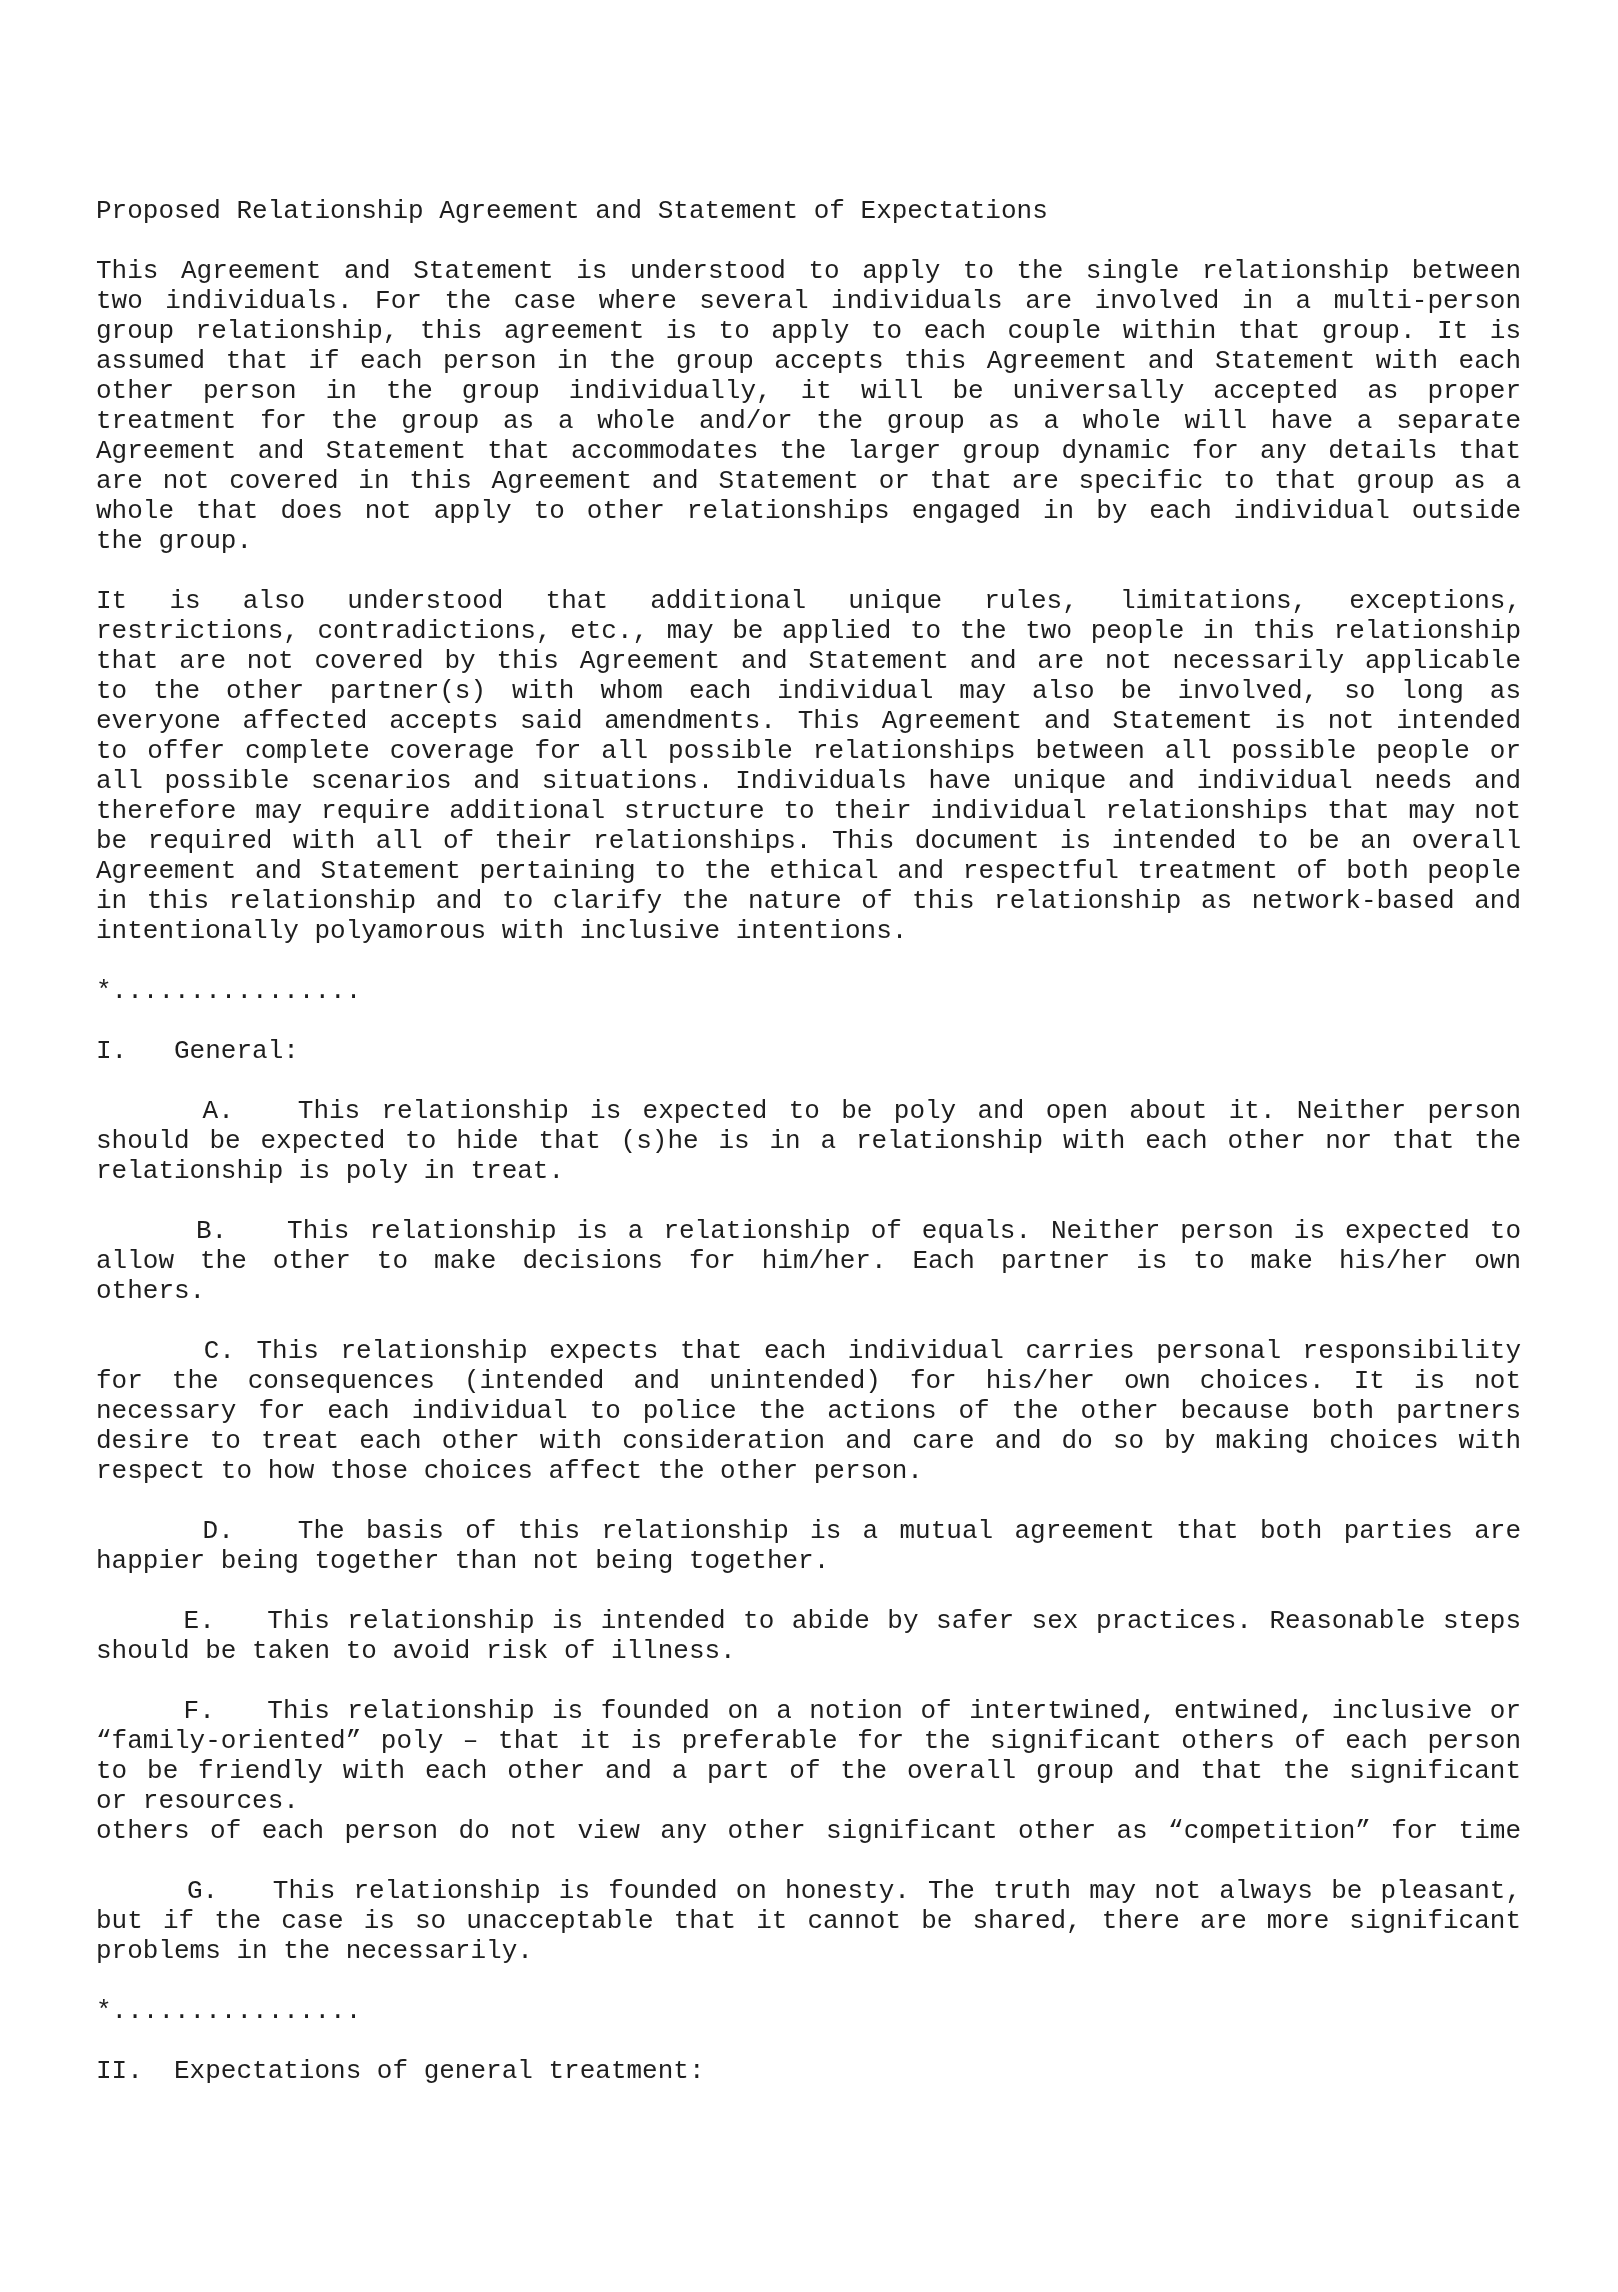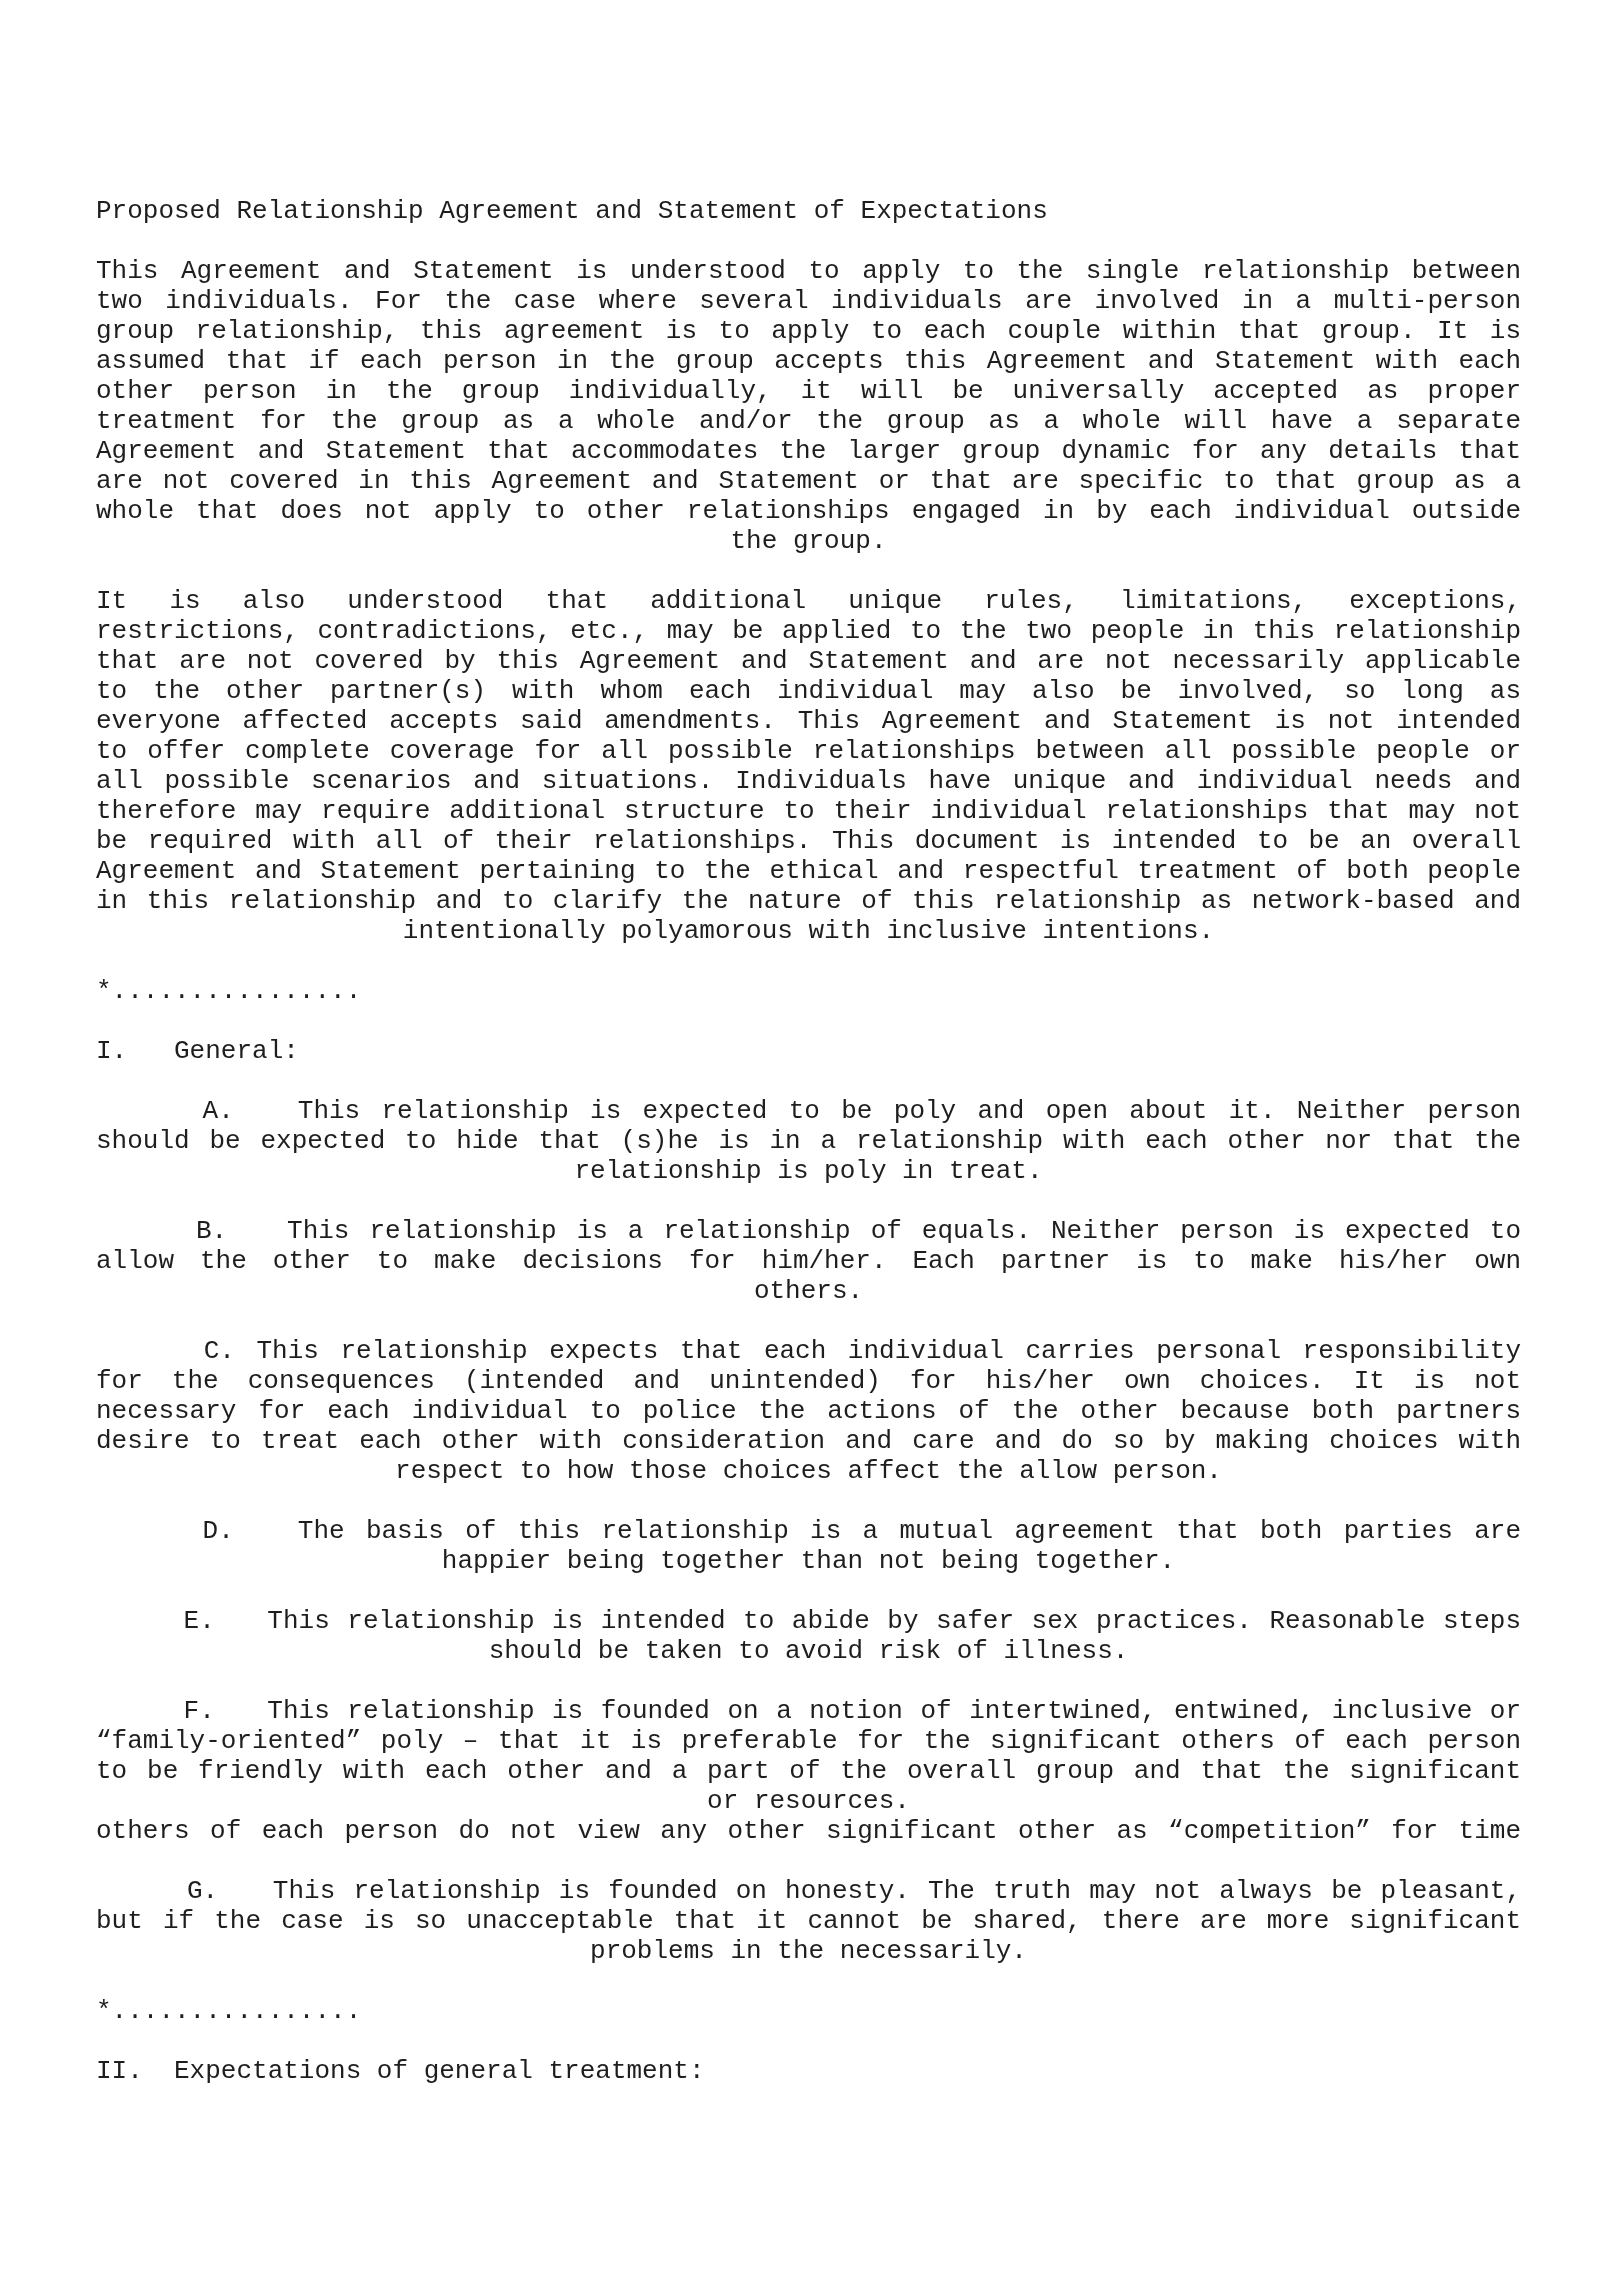--- a/index.html
+++ b/index.html
@@ -37,21 +37,21 @@
     white-space: pre;
     overflow: visible;
   }
   .line.just {
     white-space: normal;
     text-align: justify;
     text-align-last: justify;
     word-spacing: 0;
   }
   .line.left {
-    text-align: center;
+    text-align: left;
   }
   .blank {
     display: block;
     height: 30px;
   }
   .para, .item, .section-heading, .separator, .doc-title {
     display: block;
   }
 </style>
 </head>
@@ -111,21 +111,21 @@
       <span class="line just">allow the other to make decisions for him/her. Each partner is to make his/her own</span>
       <span class="line left">others.</span>
     </div>
     <span class="blank"></span>
 
     <div class="item">
       <span class="line just" style="white-space:pre-wrap">     C. This relationship expects that each individual carries personal responsibility</span>
       <span class="line just">for the consequences (intended and unintended) for his/her own choices.  It is not</span>
       <span class="line just">necessary for each individual to police the actions of the other because both partners</span>
       <span class="line just">desire to treat each other with consideration and care and do so by making choices with</span>
-      <span class="line left">respect to how those choices affect the allow person.</span>
+      <span class="line left">respect to how those choices affect the other person.</span>
     </div>
     <span class="blank"></span>
 
     <div class="item">
       <span class="line just" style="white-space:pre-wrap">     D.   The basis of this relationship is a mutual agreement that both parties are</span>
       <span class="line left">happier being together than not being together.</span>
     </div>
     <span class="blank"></span>
 
     <div class="item">

